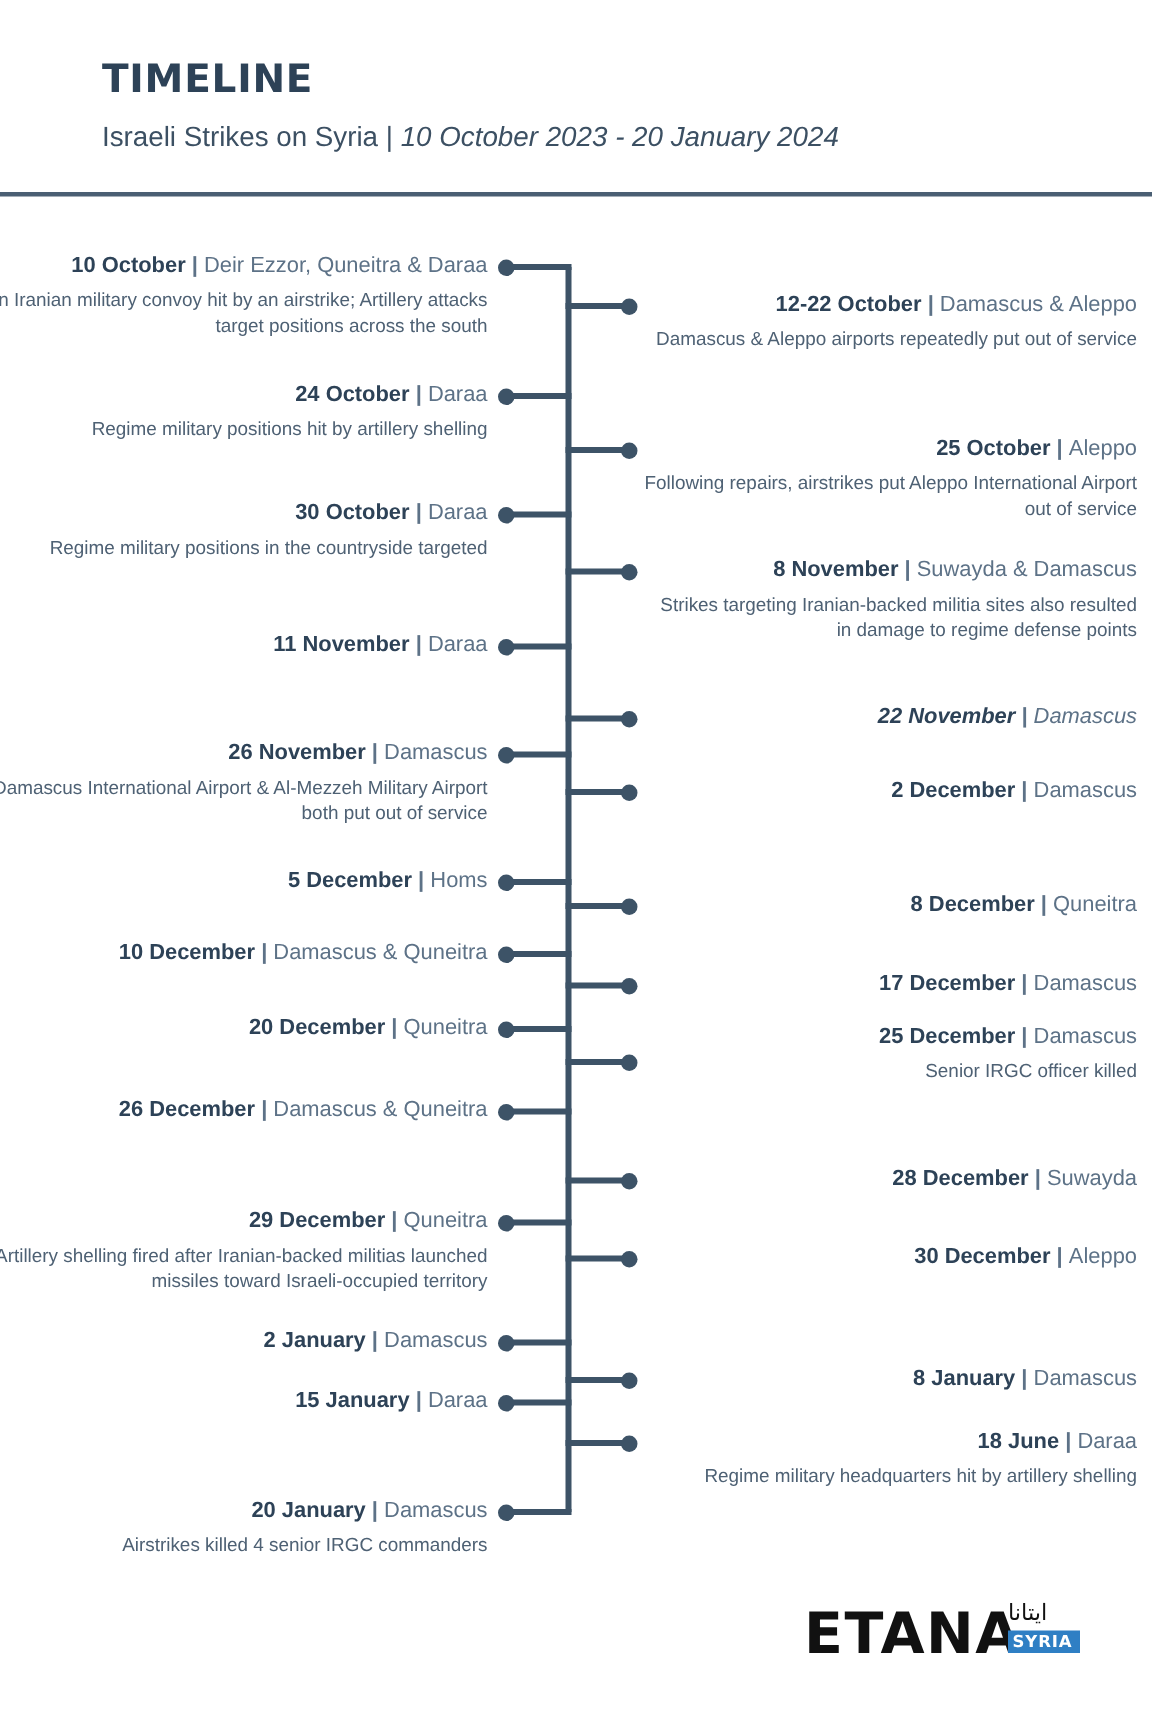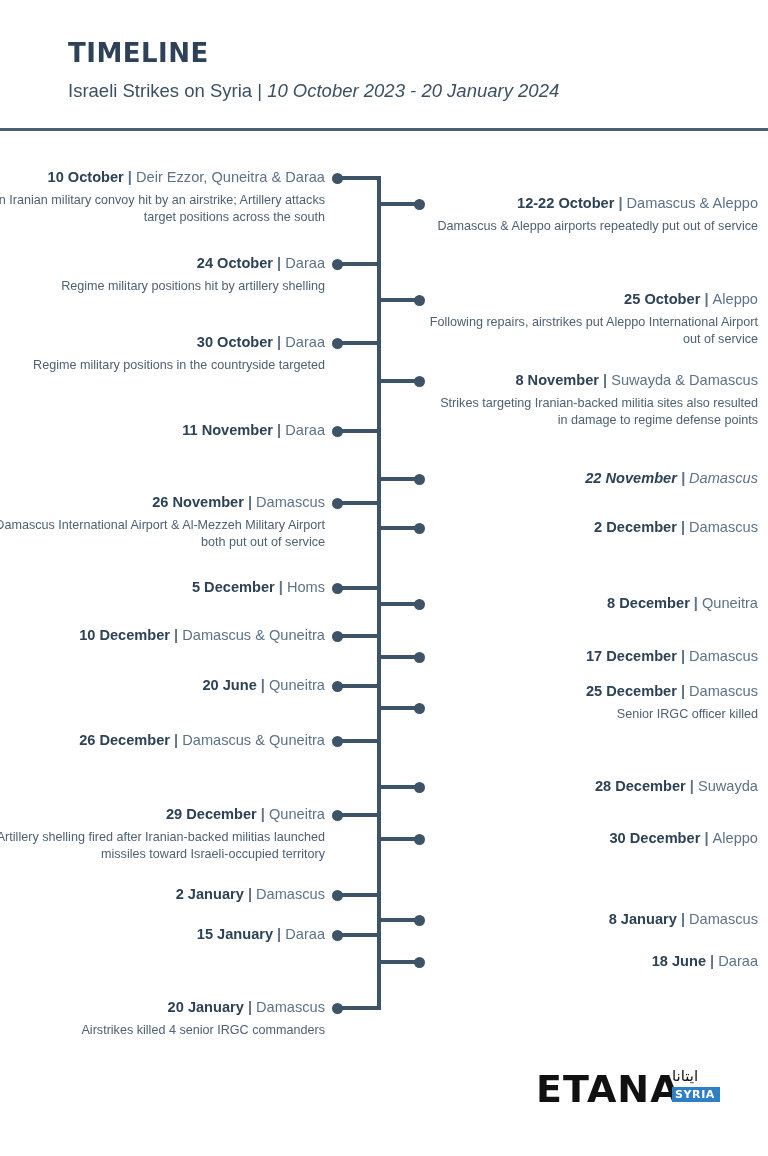--- a/index.html
+++ b/index.html
@@ -207,21 +207,21 @@
         <div class="head"><span class="date">5 December</span><span class="sep"> | </span><span class="place">Homs</span></div>
       </div>
       <div class="branch" style="top: 634px; left: 337px; width: 44px;"></div>
       <div class="dot" style="top: 630.5px; left: 331.5px;"></div>
       <div class="entry left" style="right: 443px; width: 340px; top: 626px;">
         <div class="head"><span class="date">10 December</span><span class="sep"> | </span><span class="place">Damascus &amp; Quneitra</span></div>
       </div>
       <div class="branch" style="top: 684px; left: 337px; width: 44px;"></div>
       <div class="dot" style="top: 680.5px; left: 331.5px;"></div>
       <div class="entry left" style="right: 443px; width: 340px; top: 676px;">
-        <div class="head"><span class="date">20 June</span><span class="sep"> | </span><span class="place">Quneitra</span></div>
+        <div class="head"><span class="date">20 December</span><span class="sep"> | </span><span class="place">Quneitra</span></div>
       </div>
       <div class="branch" style="top: 739px; left: 337px; width: 44px;"></div>
       <div class="dot" style="top: 735.5px; left: 331.5px;"></div>
       <div class="entry left" style="right: 443px; width: 340px; top: 731px;">
         <div class="head"><span class="date">26 December</span><span class="sep"> | </span><span class="place">Damascus &amp; Quneitra</span></div>
       </div>
       <div class="branch" style="top: 813px; left: 337px; width: 44px;"></div>
       <div class="dot" style="top: 809.5px; left: 331.5px;"></div>
       <div class="entry left" style="right: 443px; width: 340px; top: 805px;">
         <div class="head"><span class="date">29 December</span><span class="sep"> | </span><span class="place">Quneitra</span></div>
@@ -299,20 +299,21 @@
       </div>
       <div class="branch" style="top: 918px; left: 377px; width: 42px;"></div>
       <div class="dot" style="top: 914.5px; left: 413.5px;"></div>
       <div class="entry right" style="left: 428px; width: 330px; top: 910px;">
         <div class="head"><span class="date">8 January</span><span class="sep"> | </span><span class="place">Damascus</span></div>
       </div>
       <div class="branch" style="top: 960px; left: 377px; width: 42px;"></div>
       <div class="dot" style="top: 956.5px; left: 413.5px;"></div>
       <div class="entry right" style="left: 428px; width: 330px; top: 952px;">
         <div class="head"><span class="date">18 June</span><span class="sep"> | </span><span class="place">Daraa</span></div>
+        <div class="desc">Regime military headquarters hit by artillery shelling</div>
       </div>
     </div>
 </div>
 
 <div id="footer-logo">
   <div id="etana-word">ETANA</div>
   <div id="etana-ar">ايتانا</div>
   <div id="etana-syria">SYRIA</div>
 </div>
 

